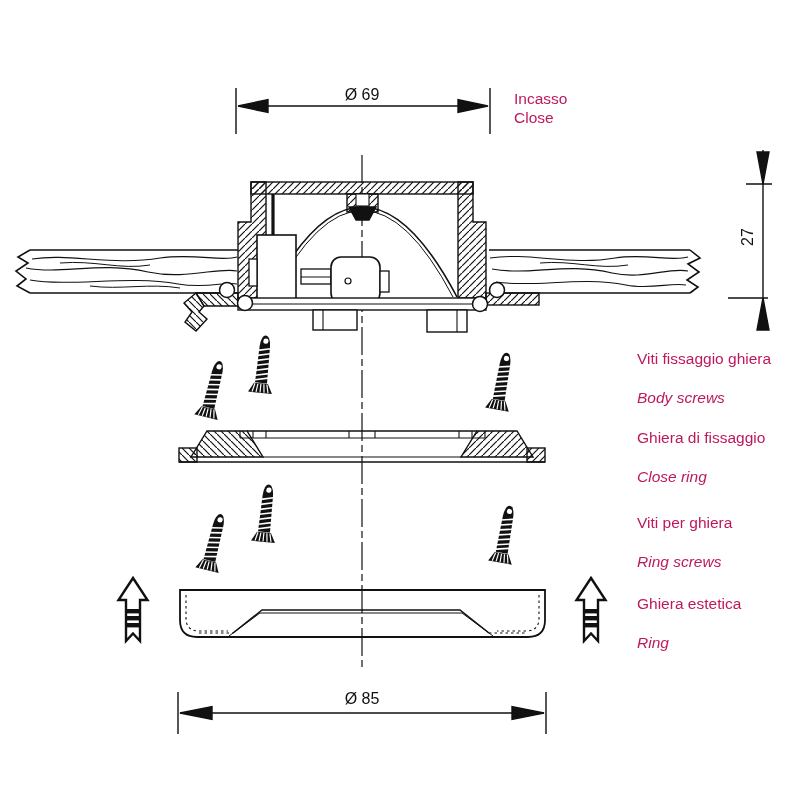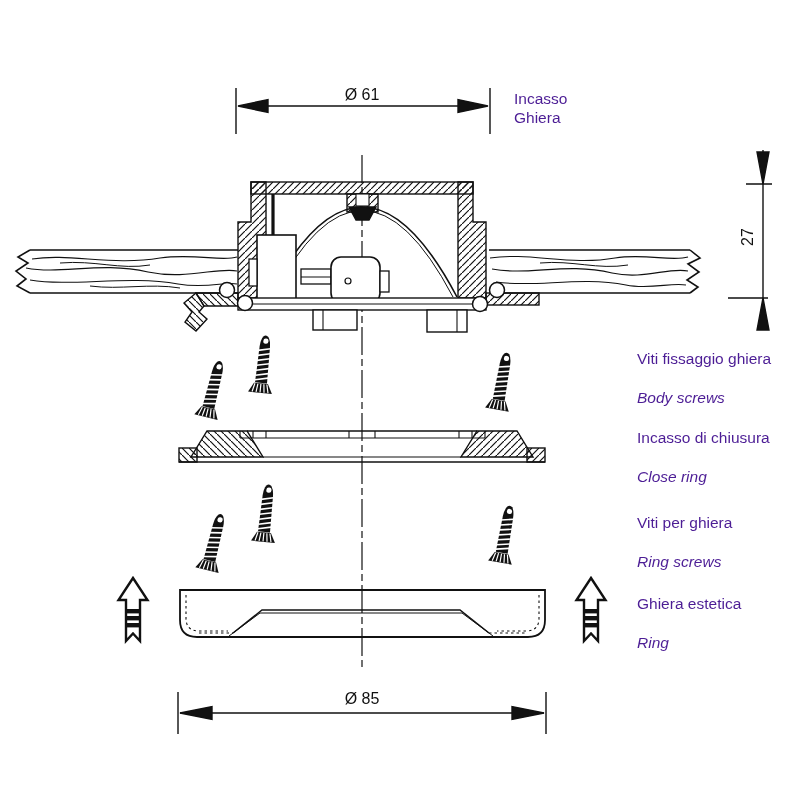--- a/index.html
+++ b/index.html
@@ -1,19 +1,19 @@
 <!DOCTYPE html>
 <html><head>
 <meta charset="utf-8">
 <style>
   html,body{margin:0;padding:0;background:#fff;}
   .stage{position:relative;width:800px;height:800px;background:#fff;overflow:hidden;
          font-family:"Liberation Sans",sans-serif;color:#111;}
   svg{position:absolute;left:0;top:0;}
-  .lbl{position:absolute;font-size:15.5px;line-height:1.2;color:#4c1d95;white-space:nowrap;}
+  .lbl{position:absolute;font-size:15.5px;line-height:1.2;color:#be185d;white-space:nowrap;}
   .lbl .en{font-style:italic;margin-top:20px;}
   .dim{position:absolute;font-size:16px;color:#111;text-align:center;white-space:nowrap;}
   .dim-rot{transform:rotate(-90deg);transform-origin:center center;}
 </style>
 </head>
 <body>
 
 <div class="stage">
 
 <svg width="800" height="800" viewBox="0 0 800 800">
@@ -153,36 +153,36 @@
   <use href="#uparrow" transform="translate(591,614)"></use>
 
   <g stroke="#111" stroke-width="1.4" fill="#111">
     <path d="M178,692 V734 M546,692 V734" fill="none"></path>
     <path d="M180,713 H544" fill="none"></path>
     <polygon points="180,713 212,706.5 212,719.5"></polygon>
     <polygon points="544,713 512,706.5 512,719.5"></polygon>
   </g>
 </svg>
 
-<div class="dim" style="left:322px;top:86px;width:80px;">Ø 61</div>
+<div class="dim" style="left:322px;top:86px;width:80px;">Ø 69</div>
 
 <div class="lbl" style="left:514px;top:90px;">
   <div>Incasso</div>
-  <div>Ghiera</div>
+  <div>Close</div>
 </div>
 
 <div class="dim dim-rot" style="left:728px;top:228px;width:40px;">27</div>
 
 <div class="lbl" style="left:637px;top:350px;">
   <div>Viti fissaggio ghiera</div>
   <div class="en">Body screws</div>
 </div>
 
 <div class="lbl" style="left:637px;top:429px;">
-  <div>Incasso di chiusura</div>
+  <div>Ghiera di fissaggio</div>
   <div class="en">Close ring</div>
 </div>
 
 <div class="lbl" style="left:637px;top:514px;">
   <div>Viti per ghiera</div>
   <div class="en">Ring screws</div>
 </div>
 
 <div class="lbl" style="left:637px;top:595px;">
   <div>Ghiera estetica</div>

